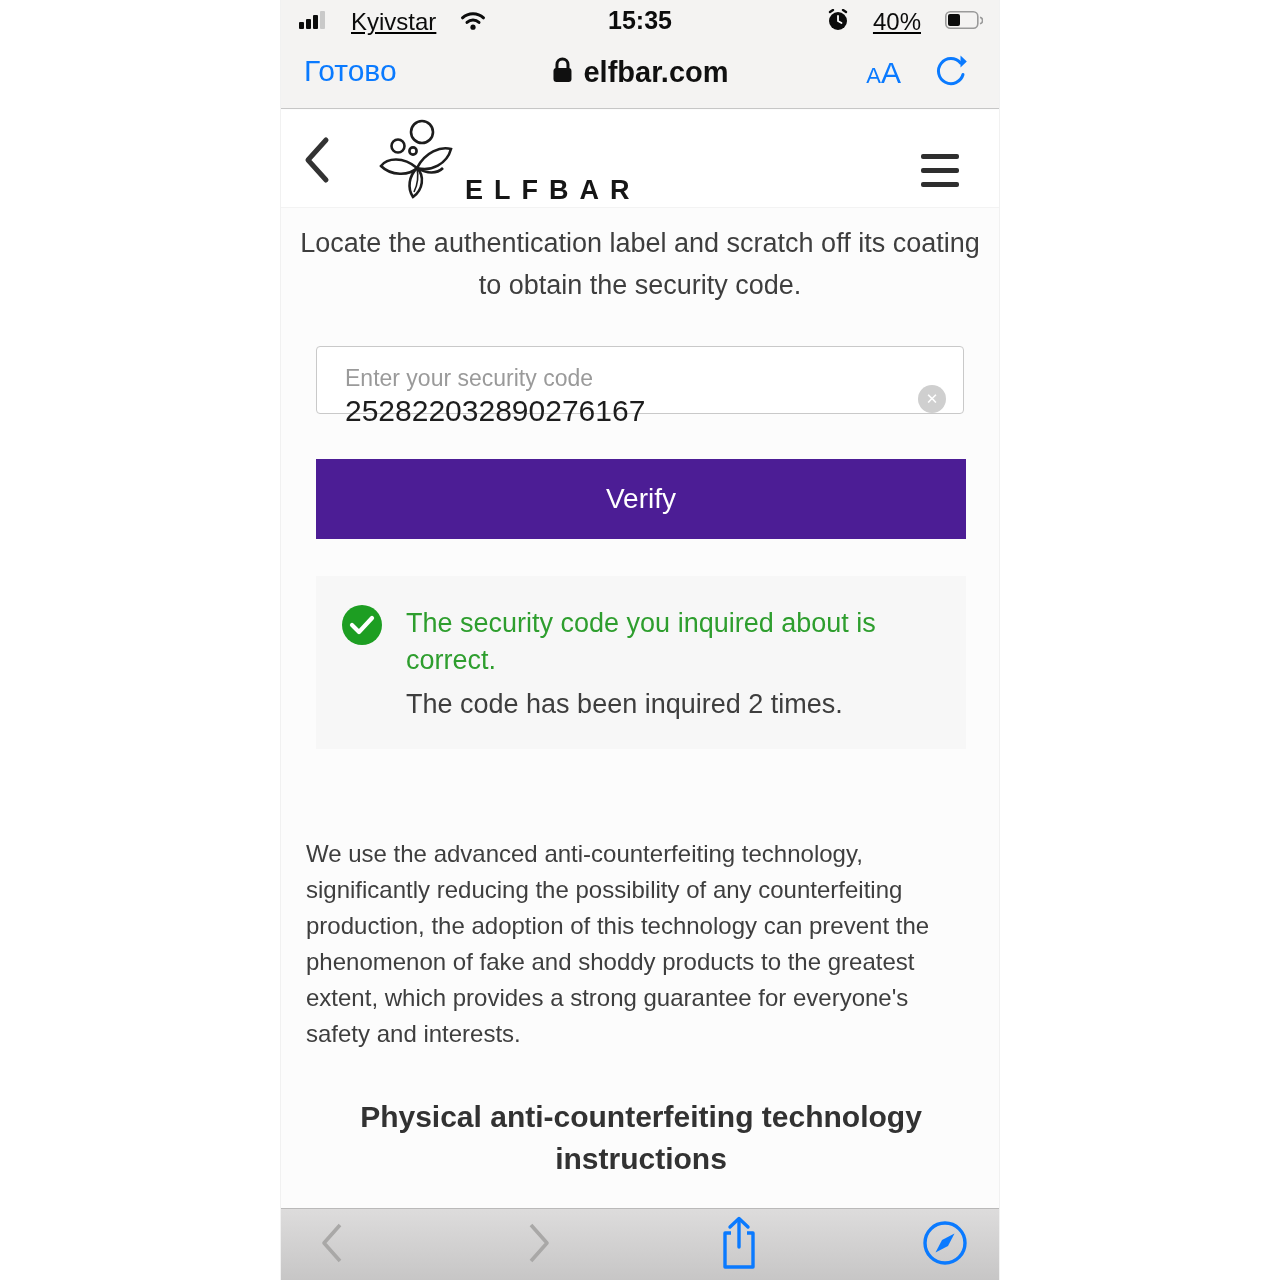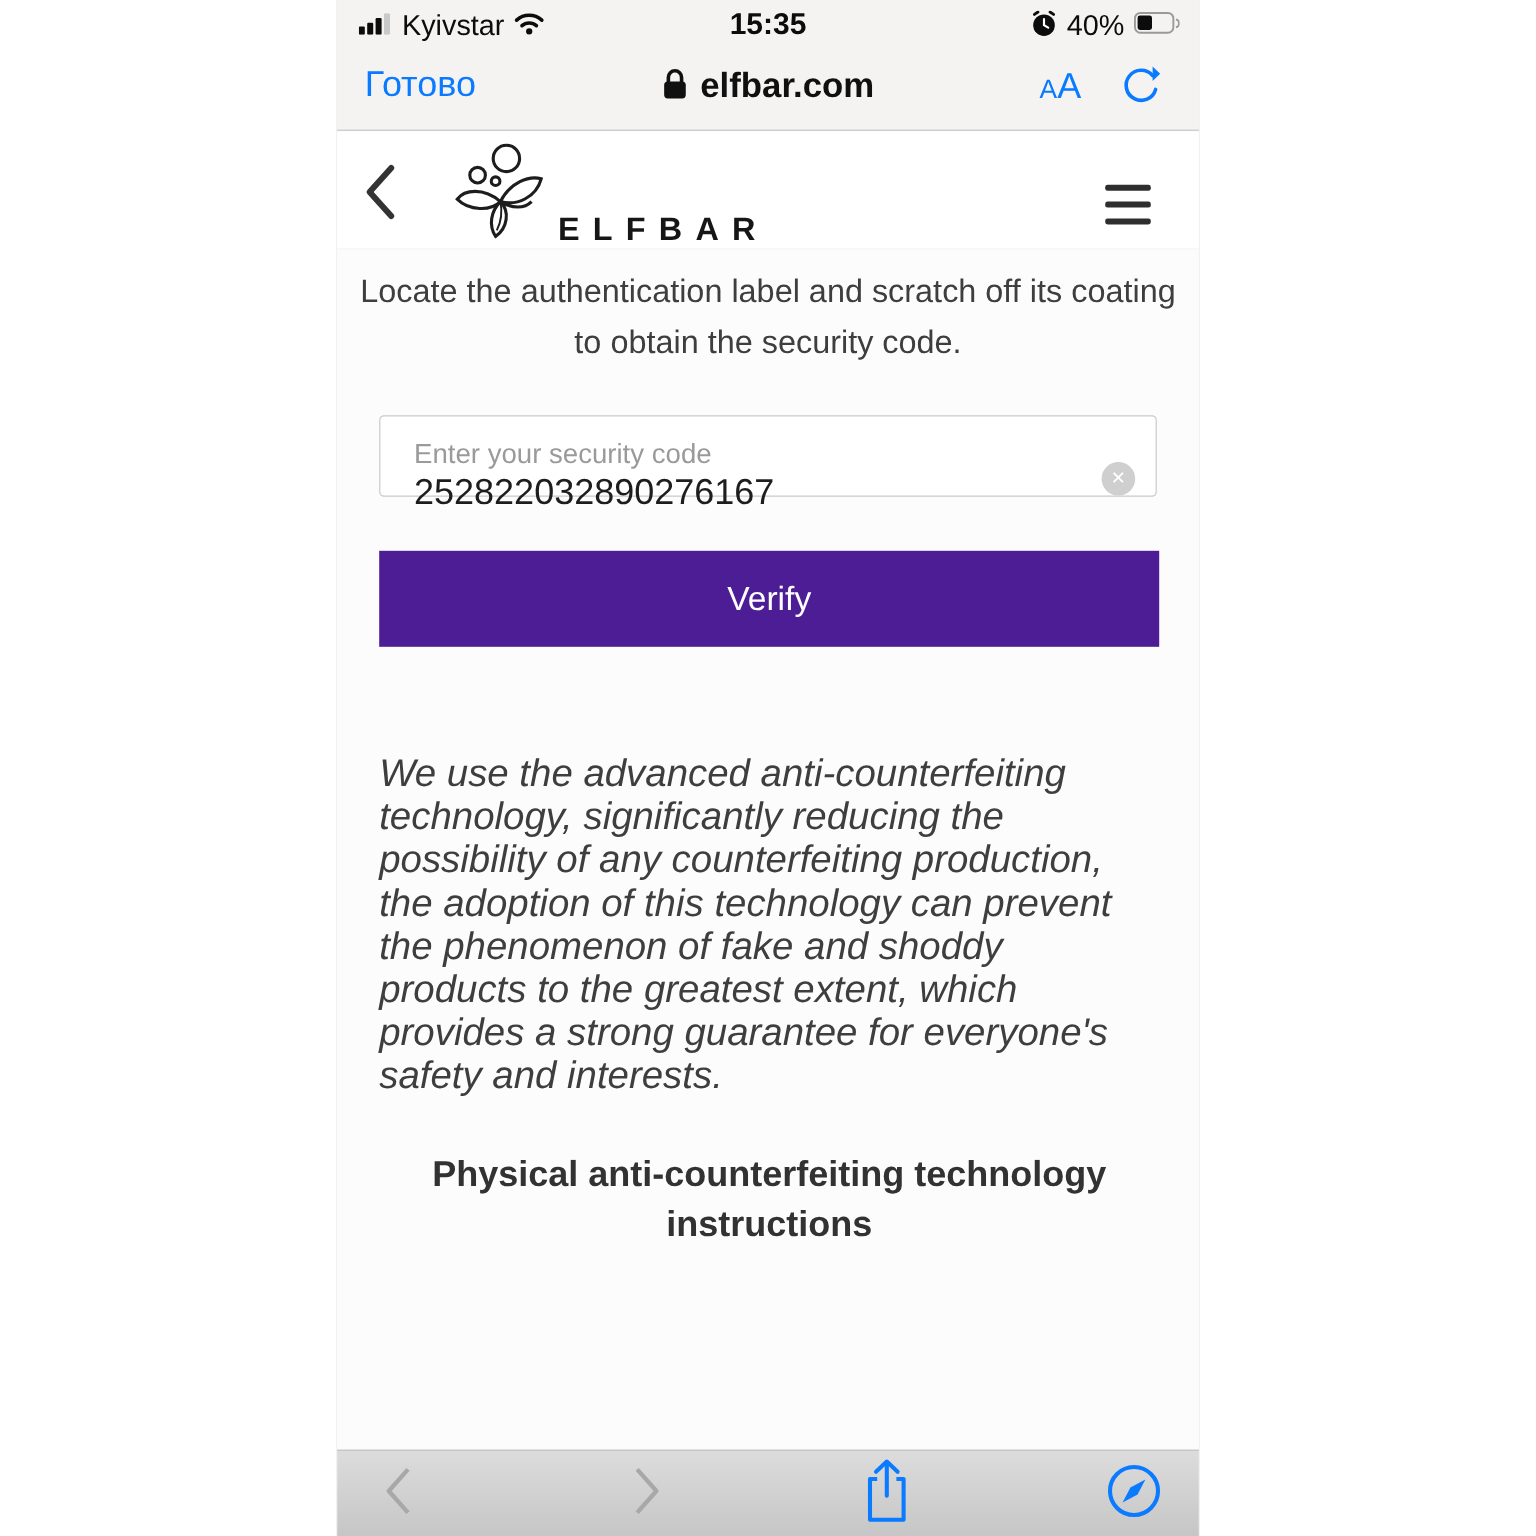--- a/index.html
+++ b/index.html
@@ -7,21 +7,21 @@
   body { font-family:"Liberation Sans","DejaVu Sans",sans-serif; }
   .stage { width:1280px; height:1280px; background:#fff; position:relative; overflow:hidden; }
   .phone { width:720px; height:1280px; margin:0 auto; position:relative; background:#fcfcfc;
            border-left:1px solid #f1f1f1; border-right:1px solid #f1f1f1; }
 
   
   .chrome { position:absolute; top:0; left:0; width:100%; height:109px;
             background:#f4f3f2; border-bottom:1px solid #c6c6c6; z-index:6; }
   .status-bar { position:absolute; top:0; left:0; width:100%; height:40px;
                 display:flex; align-items:center; justify-content:space-between; padding:4px 16px 0 18px; }
-  .sb-left, .sb-right { display:flex; align-items:center; gap:8px; }
+  .sb-left, .sb-right { display:flex; align-items:center; gap:24px;text-decoration:underline; }
   .sb-carrier { font-size:24px; color:#0c0c0c; }
   .sb-time { position:absolute; left:50%; transform:translateX(-50%); top:6px;
              font-size:25px; font-weight:700; color:#0c0c0c; }
   .sb-batt-pct { font-size:24px; color:#0c0c0c; }
 
   .url-bar { position:absolute; top:40px; left:0; width:100%; height:68px; }
   .done-btn { position:absolute; left:23px; top:14px; font-size:30px; color:#0a7aff; cursor:pointer; }
   .url-center { position:absolute; left:50%; transform:translateX(-50%); top:16px;
                 display:flex; align-items:flex-start; gap:10px; }
   .url-text { font-size:29px; font-weight:700; color:#101010; }
@@ -52,21 +52,21 @@
   .verify-btn { display:flex; align-items:center; justify-content:center;
                 margin:45px 35px 0; width:650px; height:80px; background:#4c1d95; color:#fff;
                 font-family:inherit; font-size:28px; border:none; border-radius:0; cursor:pointer; }
   .result-box { margin:37px 35px 0; width:650px; min-height:165px; background:#f7f7f7;
                 display:flex; gap:24px; padding:29px 30px 26px 26px; }
   .check-circle { flex:0 0 40px; width:40px; height:40px; border-radius:50%; background:#1d9e22;
                   display:flex; align-items:center; justify-content:center; }
   .result-text { font-size:27px; line-height:37px; }
   .result-success { color:#2e9e2e; }
   .result-count { color:#3e3e3e; margin-top:7px; }
-  .about { margin:87px 35px 0; width:650px; font-size:32px; line-height:36px; color:#3e3e3e;font-style:italic; }
+  .about { margin:87px 25px 0; width:650px; font-size:24px; line-height:36px; color:#3e3e3e; }
   .section-heading { margin:44px 35px 0; width:650px; text-align:center;
                      font-size:30px; font-weight:700; line-height:42px; color:#323232; }
 
   
   .bottom-bar { position:absolute; bottom:0; left:0; width:100%; height:72px;
                 background:linear-gradient(#dddcdc,#c7c6c6); border-top:1px solid #bab9b9; z-index:6; }
   .bb-icon { position:absolute; top:50%; transform:translateY(-50%); cursor:pointer; }
   .bb-back { left:39px; } .bb-fwd { left:246px; } .bb-share { left:438px; } .bb-compass { left:641px; }
 </style>
 </head>
@@ -174,20 +174,31 @@
       </div>
 
       <div class="input-box">
         <div class="input-label">Enter your security code</div>
         <input type="text" value="252822032890276167" style="">
         <div class="clear-btn">✕</div>
       </div>
 
       <button class="verify-btn">Verify</button>
 
+      <div class="result-box">
+        <div class="check-circle">
+          <svg width="26" height="20" viewBox="0 0 26 20">
+            <polyline points="3,10 10,17 23,3" fill="none" stroke="#fff" stroke-width="4.2" stroke-linecap="round" stroke-linejoin="round"></polyline>
+          </svg>
+        </div>
+        <div class="result-text">
+          <div class="result-success">The security code you inquired about is correct.</div>
+          <div class="result-count">The code has been inquired 2 times.</div>
+        </div>
+      </div>
 
       <p class="about">We use the advanced anti-counterfeiting technology, significantly reducing the possibility of any counterfeiting production, the adoption of this technology can prevent the phenomenon of fake and shoddy products to the greatest extent, which provides a strong guarantee for everyone's safety and interests.</p>
 
       <h2 class="section-heading">Physical anti-counterfeiting technology instructions</h2>
     </div>
 
     <div class="bottom-bar">
       <span class="bb-icon bb-back">
         <svg width="24" height="42" viewBox="0 0 24 42">
           <polyline points="20,3 4,21 20,39" fill="none" stroke="#a9a8a7" stroke-width="3.6" stroke-linejoin="round"></polyline>

